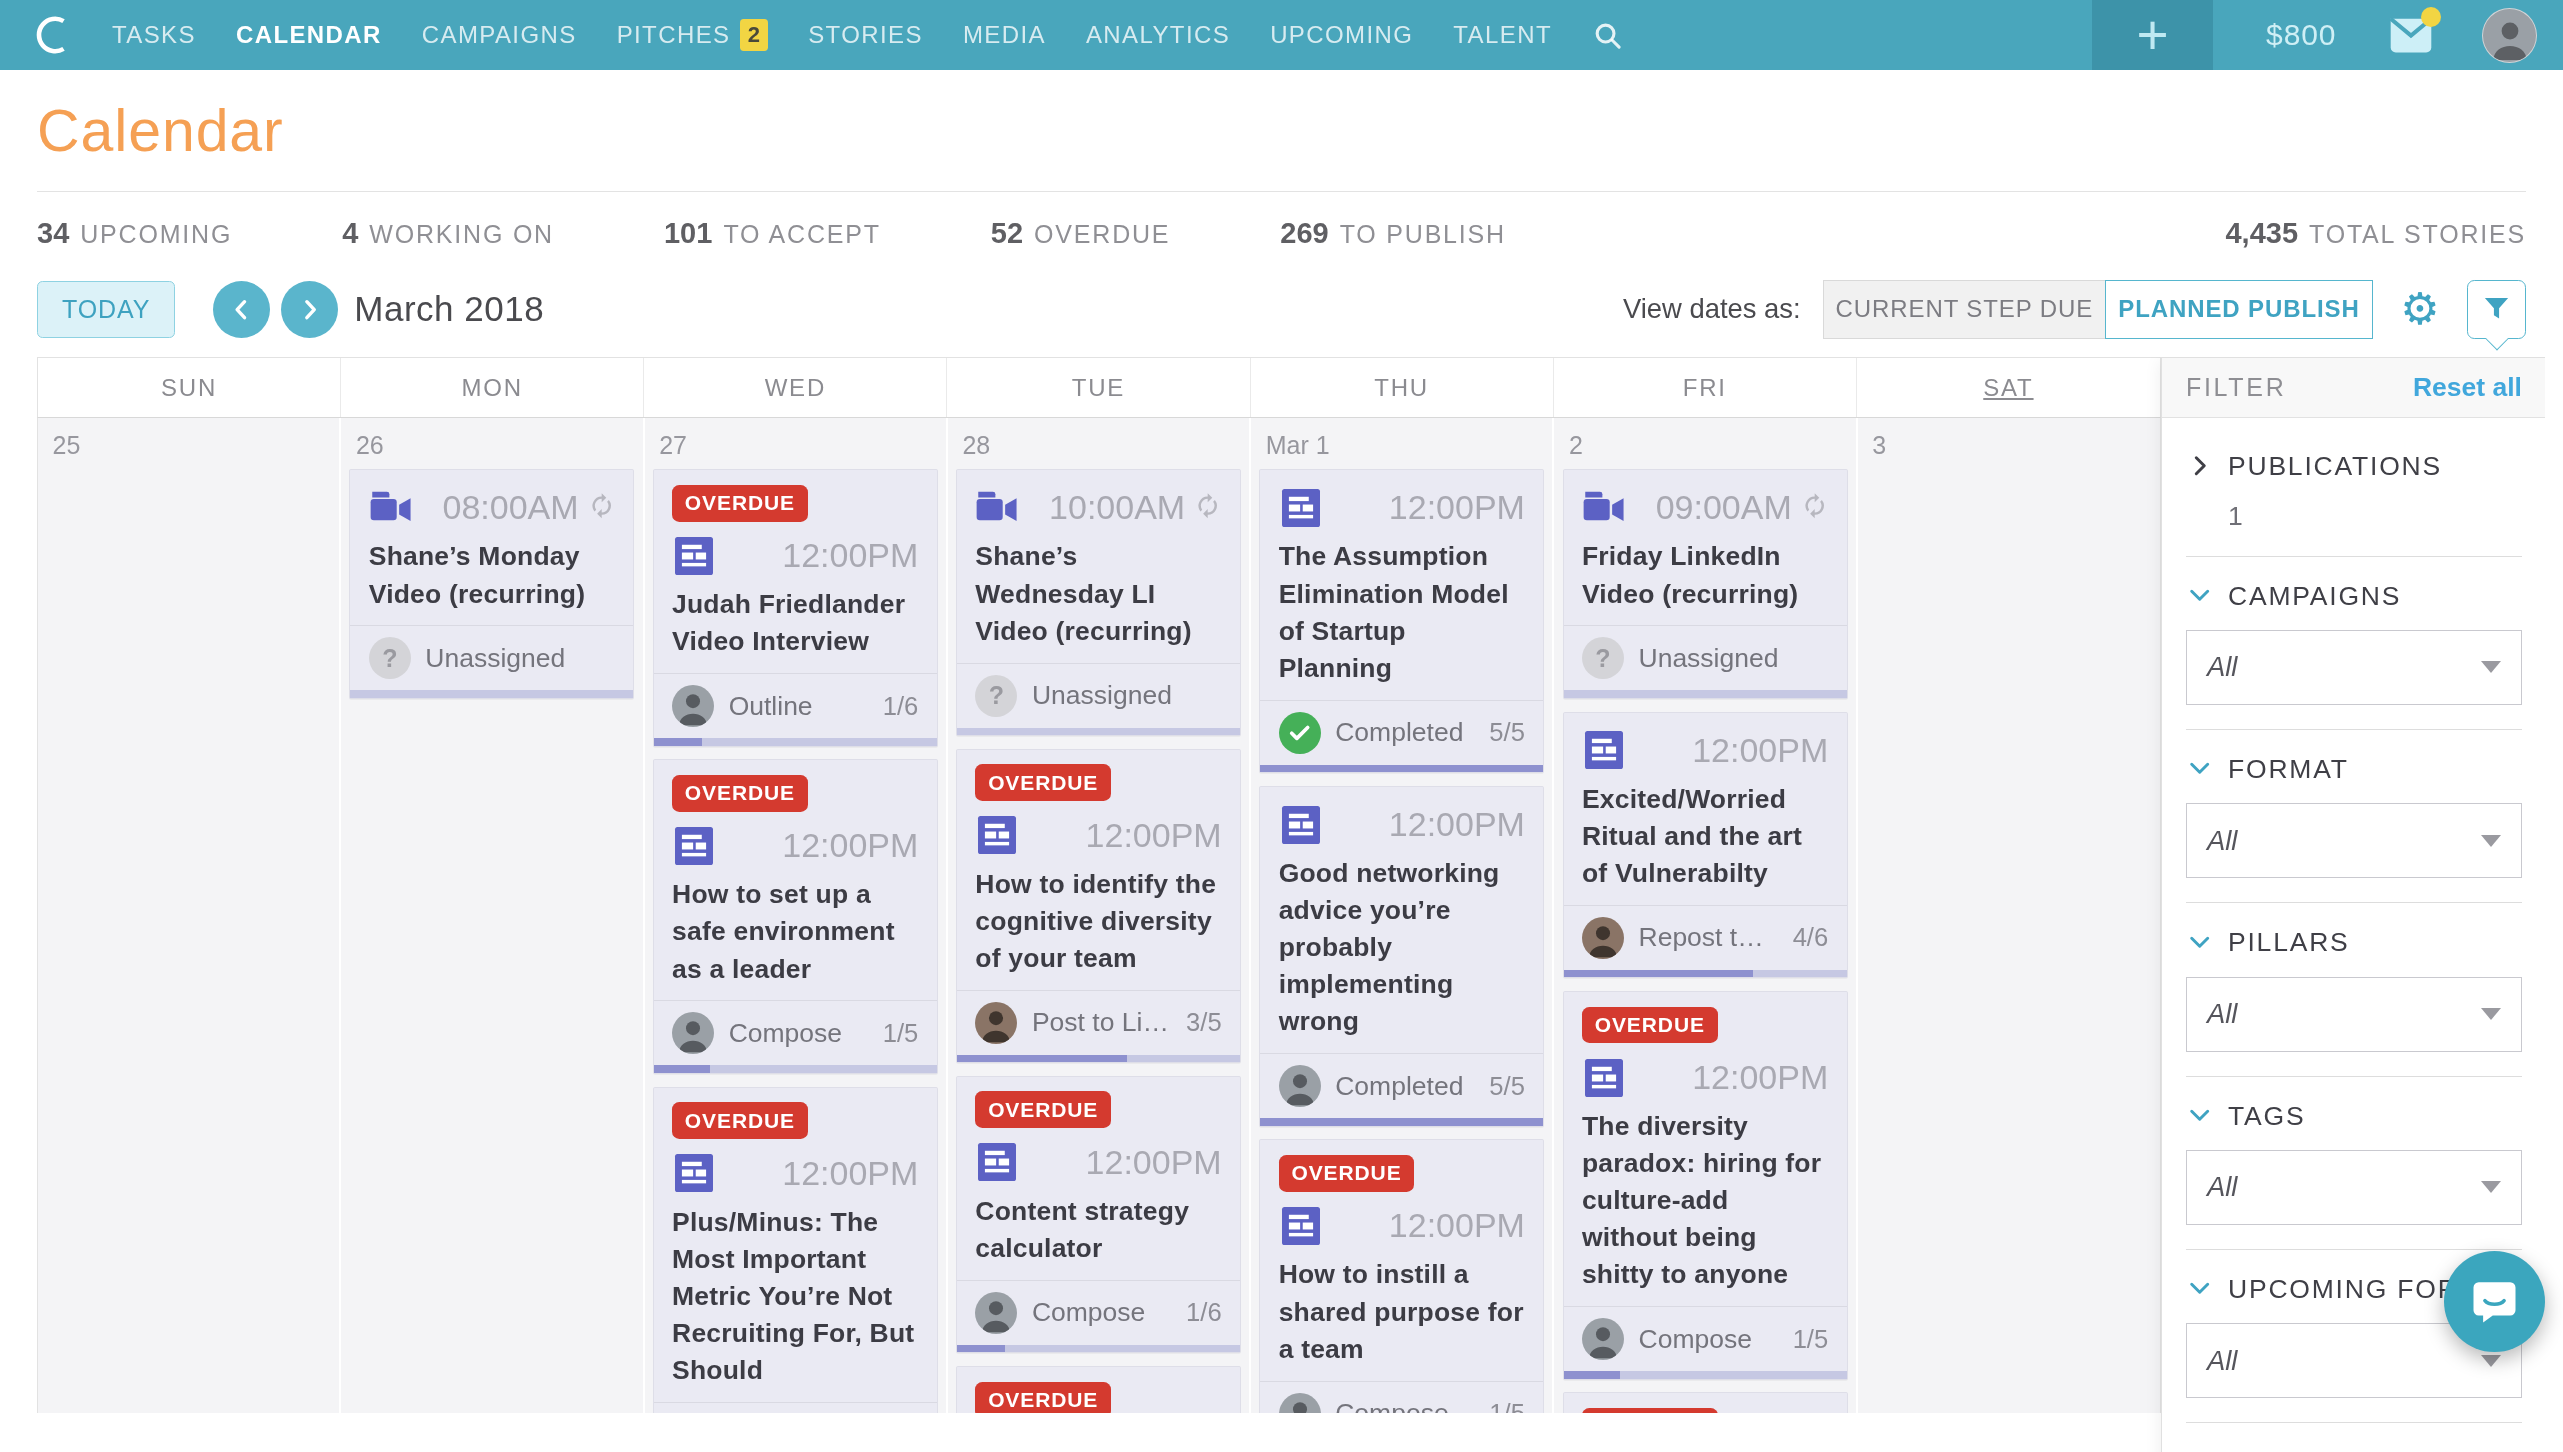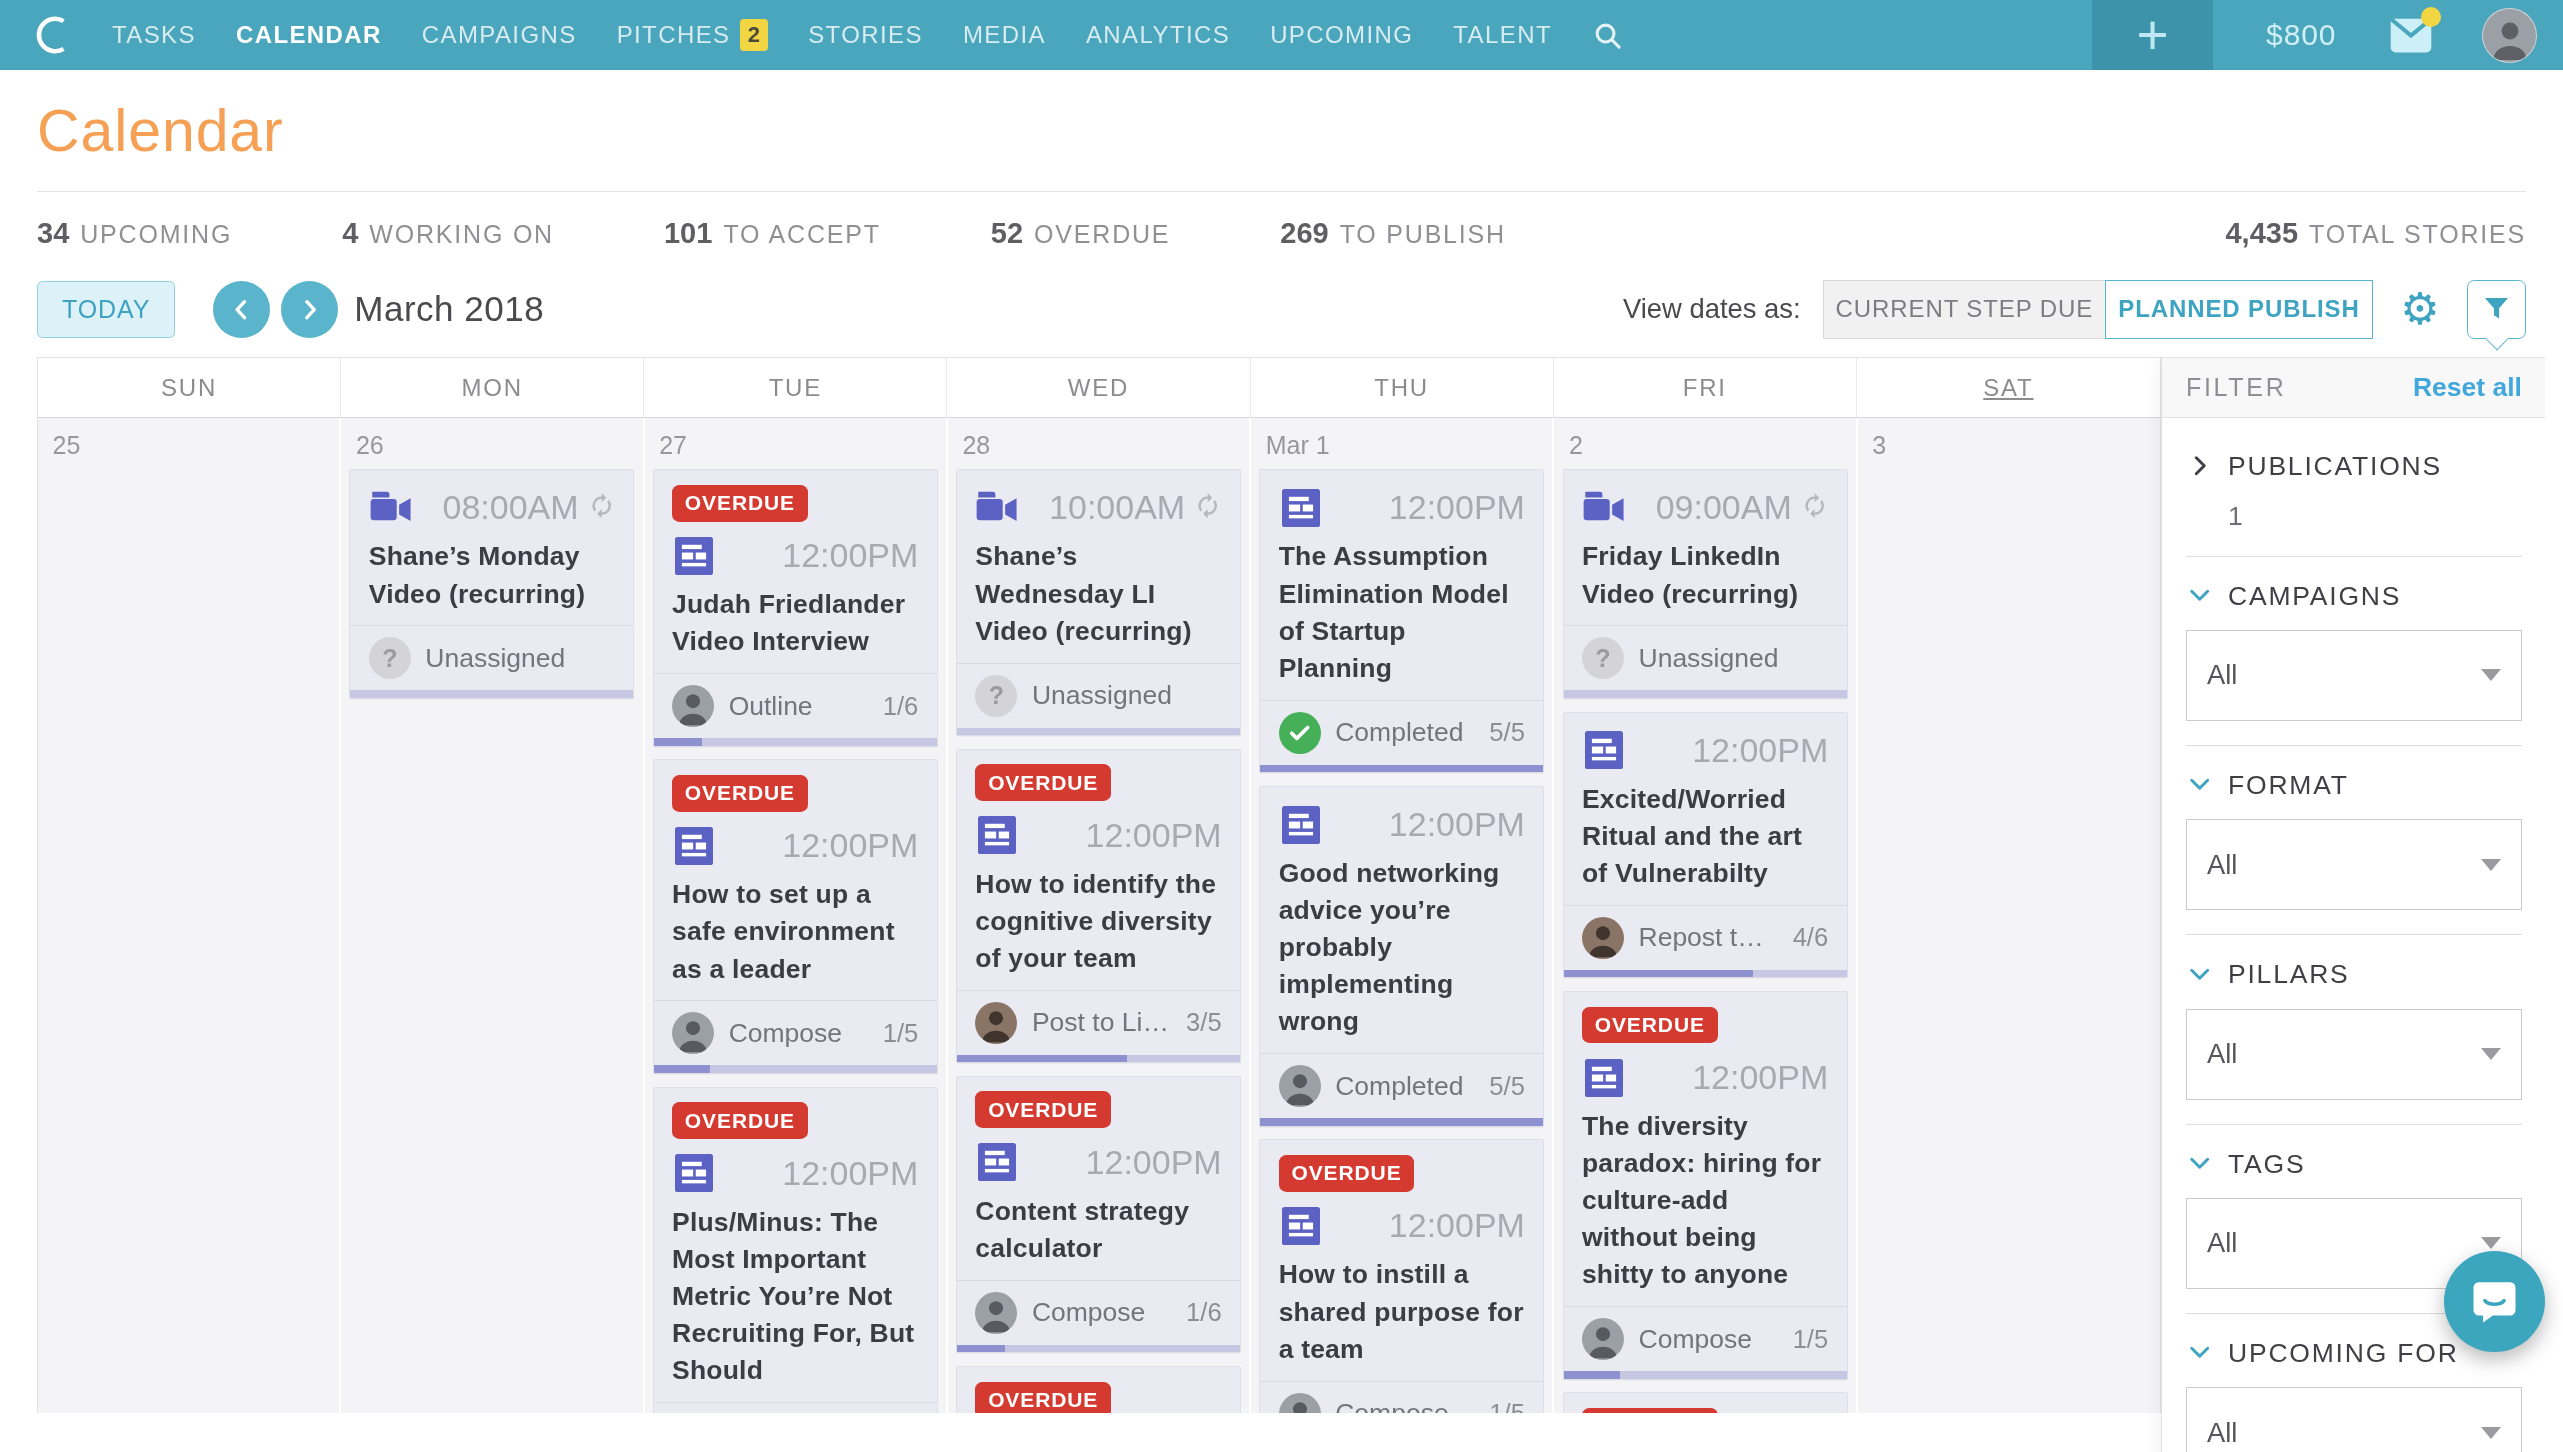--- a/index.html
+++ b/index.html
@@ -95,21 +95,21 @@
   .p-head{height:59px;display:flex;align-items:center;justify-content:space-between;padding:0 24px;
     background:#F8F8F8;border-bottom:1.8px solid #E2E2E2;}
   .p-title{color:#8E8E93;font-size:25px;letter-spacing:2.7px;}
   .reset{color:var(--blue);font-size:26.5px;font-weight:700;cursor:pointer;}
   .p-body{padding:24px;}
   .sec-head{display:flex;align-items:center;gap:14.6px;margin:9.1px 0 18.3px;cursor:pointer;}
   .sec-head svg{width:27.4px;height:27.4px;flex:none;}
   .sec-label{font-size:26.5px;color:#3F3F46;letter-spacing:1.8px;}
   .sec-value{margin:0 0 9.1px 42px;color:#6F6F76;font-size:26.5px;}
   .selectbox{border:0.9px solid #C9C9CF;height:57px;display:flex;align-items:center;justify-content:space-between;
-    padding:16px 20px;margin-bottom:9.1px;cursor:pointer;background:#fff;}
+    padding:8px 20px;margin-bottom:9.1px;cursor:pointer;background:#fff;font-style:italic;}
   .selectbox span{font-size:27.4px;color:#55555C;}
   .caret{width:0;height:0;border-left:10px solid transparent;border-right:10px solid transparent;border-top:12px solid #9A9AA0;}
   .divider{border:none;border-top:0.9px solid #DDD;margin:24px 0;}
   
   .chat-bubble{position:absolute;left:2444px;top:1251px;width:101px;height:101px;border-radius:50%;
     background:#3BA6BE;box-shadow:0 7.3px 20px rgba(0,0,0,.28);display:flex;align-items:center;justify-content:center;cursor:pointer;}
   .chat-bubble svg{width:49px;height:49px;}
 </style>
 </head>
 <body>
@@ -234,22 +234,22 @@
         </svg>
     </div>
   </div>
 </div>
 
 <div class="content">
   <div class="grid">
     <div class="grid-head">
         <div class="dh">SUN</div>
         <div class="dh">MON</div>
+        <div class="dh">WED</div>
         <div class="dh">TUE</div>
-        <div class="dh">WED</div>
         <div class="dh">THU</div>
         <div class="dh">FRI</div>
         <div class="dh">SAT</div>
       </div>
     <div class="grid-body">
         <div class="day">
           <div class="date-label">25</div>
           <div class="cards"></div>
         </div>
         <div class="day">

